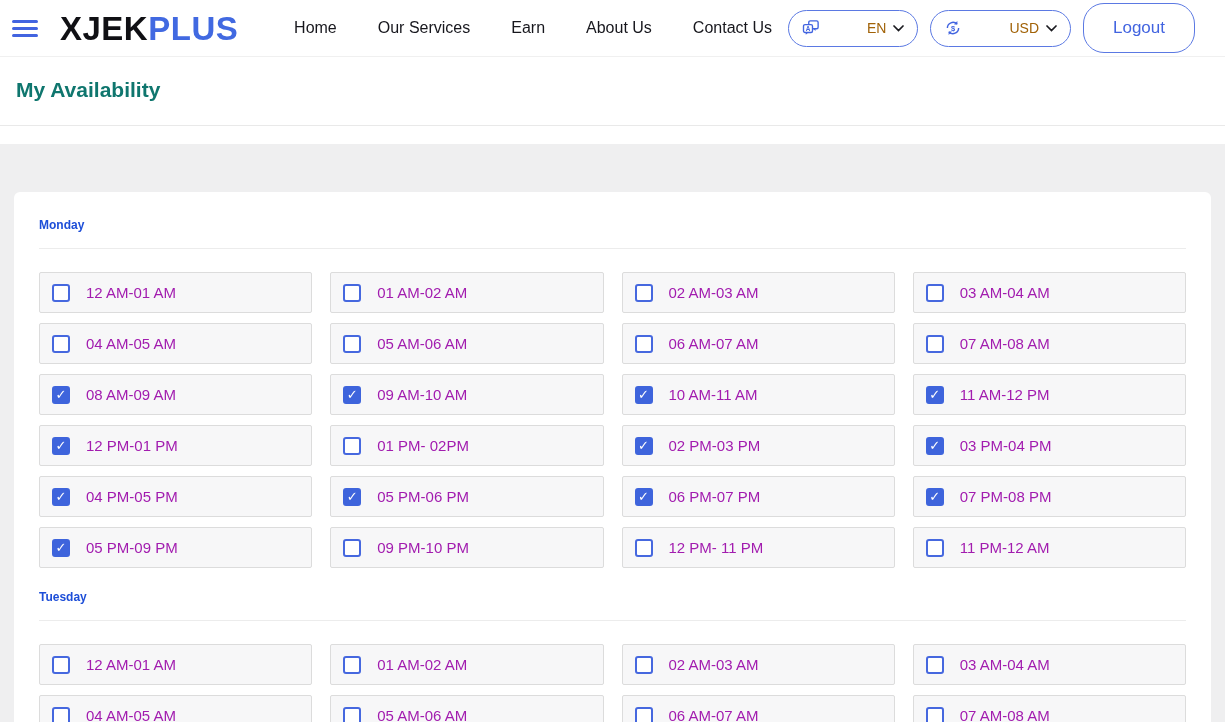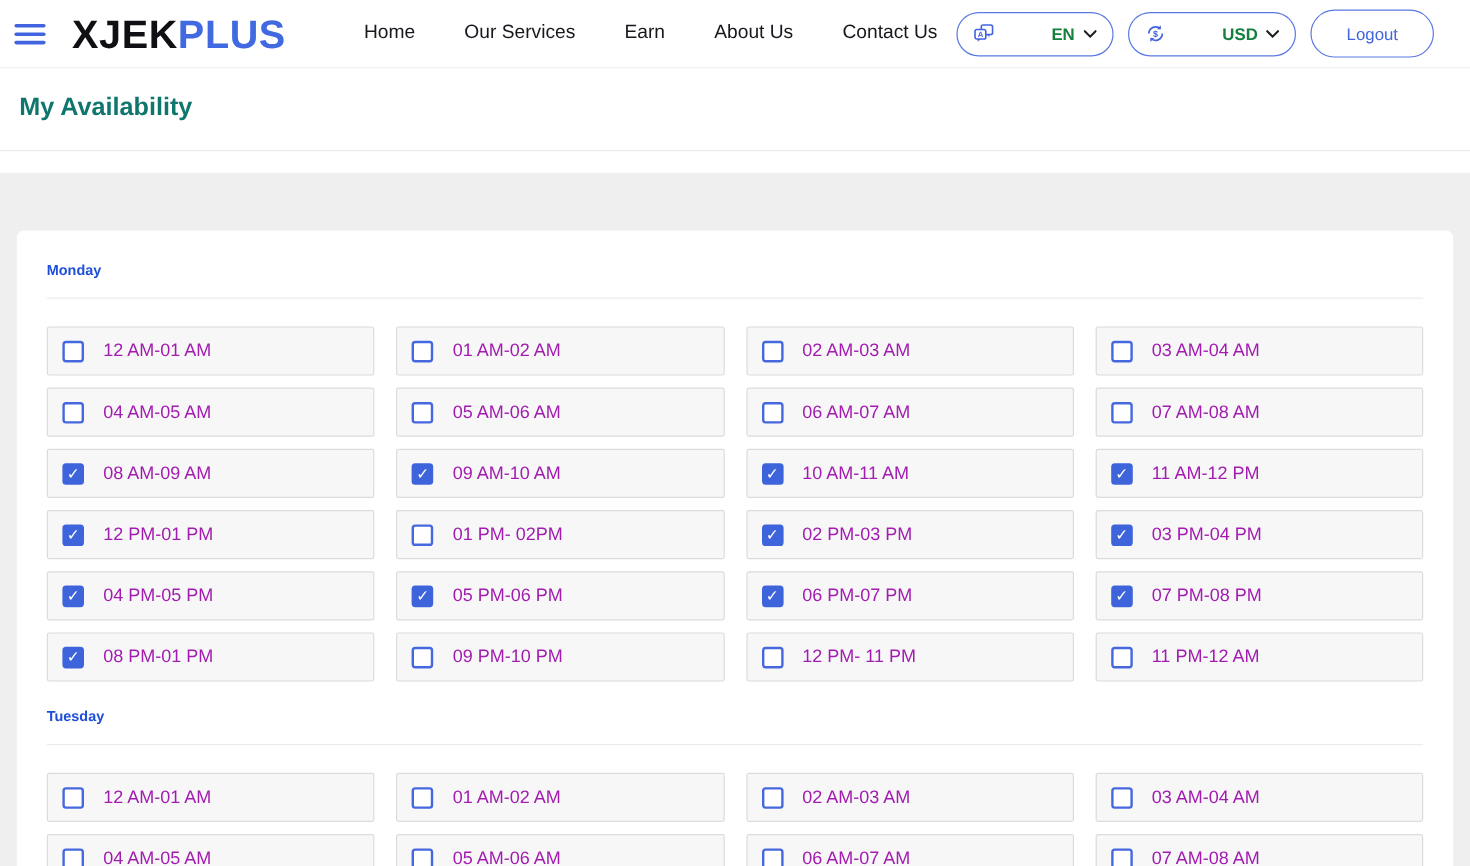--- a/index.html
+++ b/index.html
@@ -25,26 +25,26 @@
   .logo .lg-blue { color: #4169e1; }
   .main-nav { margin-left: auto; display: flex; align-items: center; gap: 21px; margin-right: 16px; }
   .nav-link { font-size: 16px; font-weight: 500; color: #17171d; text-decoration: none; cursor: pointer; white-space: nowrap; margin-left: 20px; }
   .header-pills { display: flex; align-items: center; gap: 12px; }
   .pill {
     display: flex; align-items: center; gap: 7px;
     height: 37px; padding: 0 13px;
     border: 1px solid #5b79e3; border-radius: 19px;
     background: #fff; cursor: pointer;
   }
-  .pill .pill-label { font-size: 14px; font-weight: 700; color: #15803d; padding-left: 40px; }
+  .pill .pill-label { font-size: 14px; font-weight: 400; color: #a16207; padding-left: 40px; }
   .logout-btn {
-    height: 40px; padding: 0 29px;
+    height: 50px; padding: 0 29px;
     border: 1px solid #5b79e3; border-radius: 21px;
     background: #fff; color: #4264e0;
-    font-size: 14px; font-weight: 500;
+    font-size: 17px; font-weight: 500;
     font-family: inherit; cursor: pointer;
   }
   
   .title-bar { background: #fff; }
   .page-title { margin: 0; padding: 21px 16px 23px; font-size: 21px; font-weight: 700; color: #0f766e; }
   .title-divider { height: 1px; background: #e9e9e9; }
   .title-bar .spacer { height: 18px; }
   
   .content-area { padding: 48px 14px 0; }
   .availability-card {
@@ -211,21 +211,21 @@
           <label class="slot">
             <span class="slot-cb checked">✓</span>
             <span class="slot-label">06 PM-07 PM</span>
           </label>
           <label class="slot">
             <span class="slot-cb checked">✓</span>
             <span class="slot-label">07 PM-08 PM</span>
           </label>
           <label class="slot">
             <span class="slot-cb checked">✓</span>
-            <span class="slot-label">08 PM-01 PM</span>
+            <span class="slot-label">05 PM-09 PM</span>
           </label>
           <label class="slot">
             <span class="slot-cb">✓</span>
             <span class="slot-label">09 PM-10 PM</span>
           </label>
           <label class="slot">
             <span class="slot-cb">✓</span>
             <span class="slot-label">12 PM- 11 PM</span>
           </label>
           <label class="slot">

